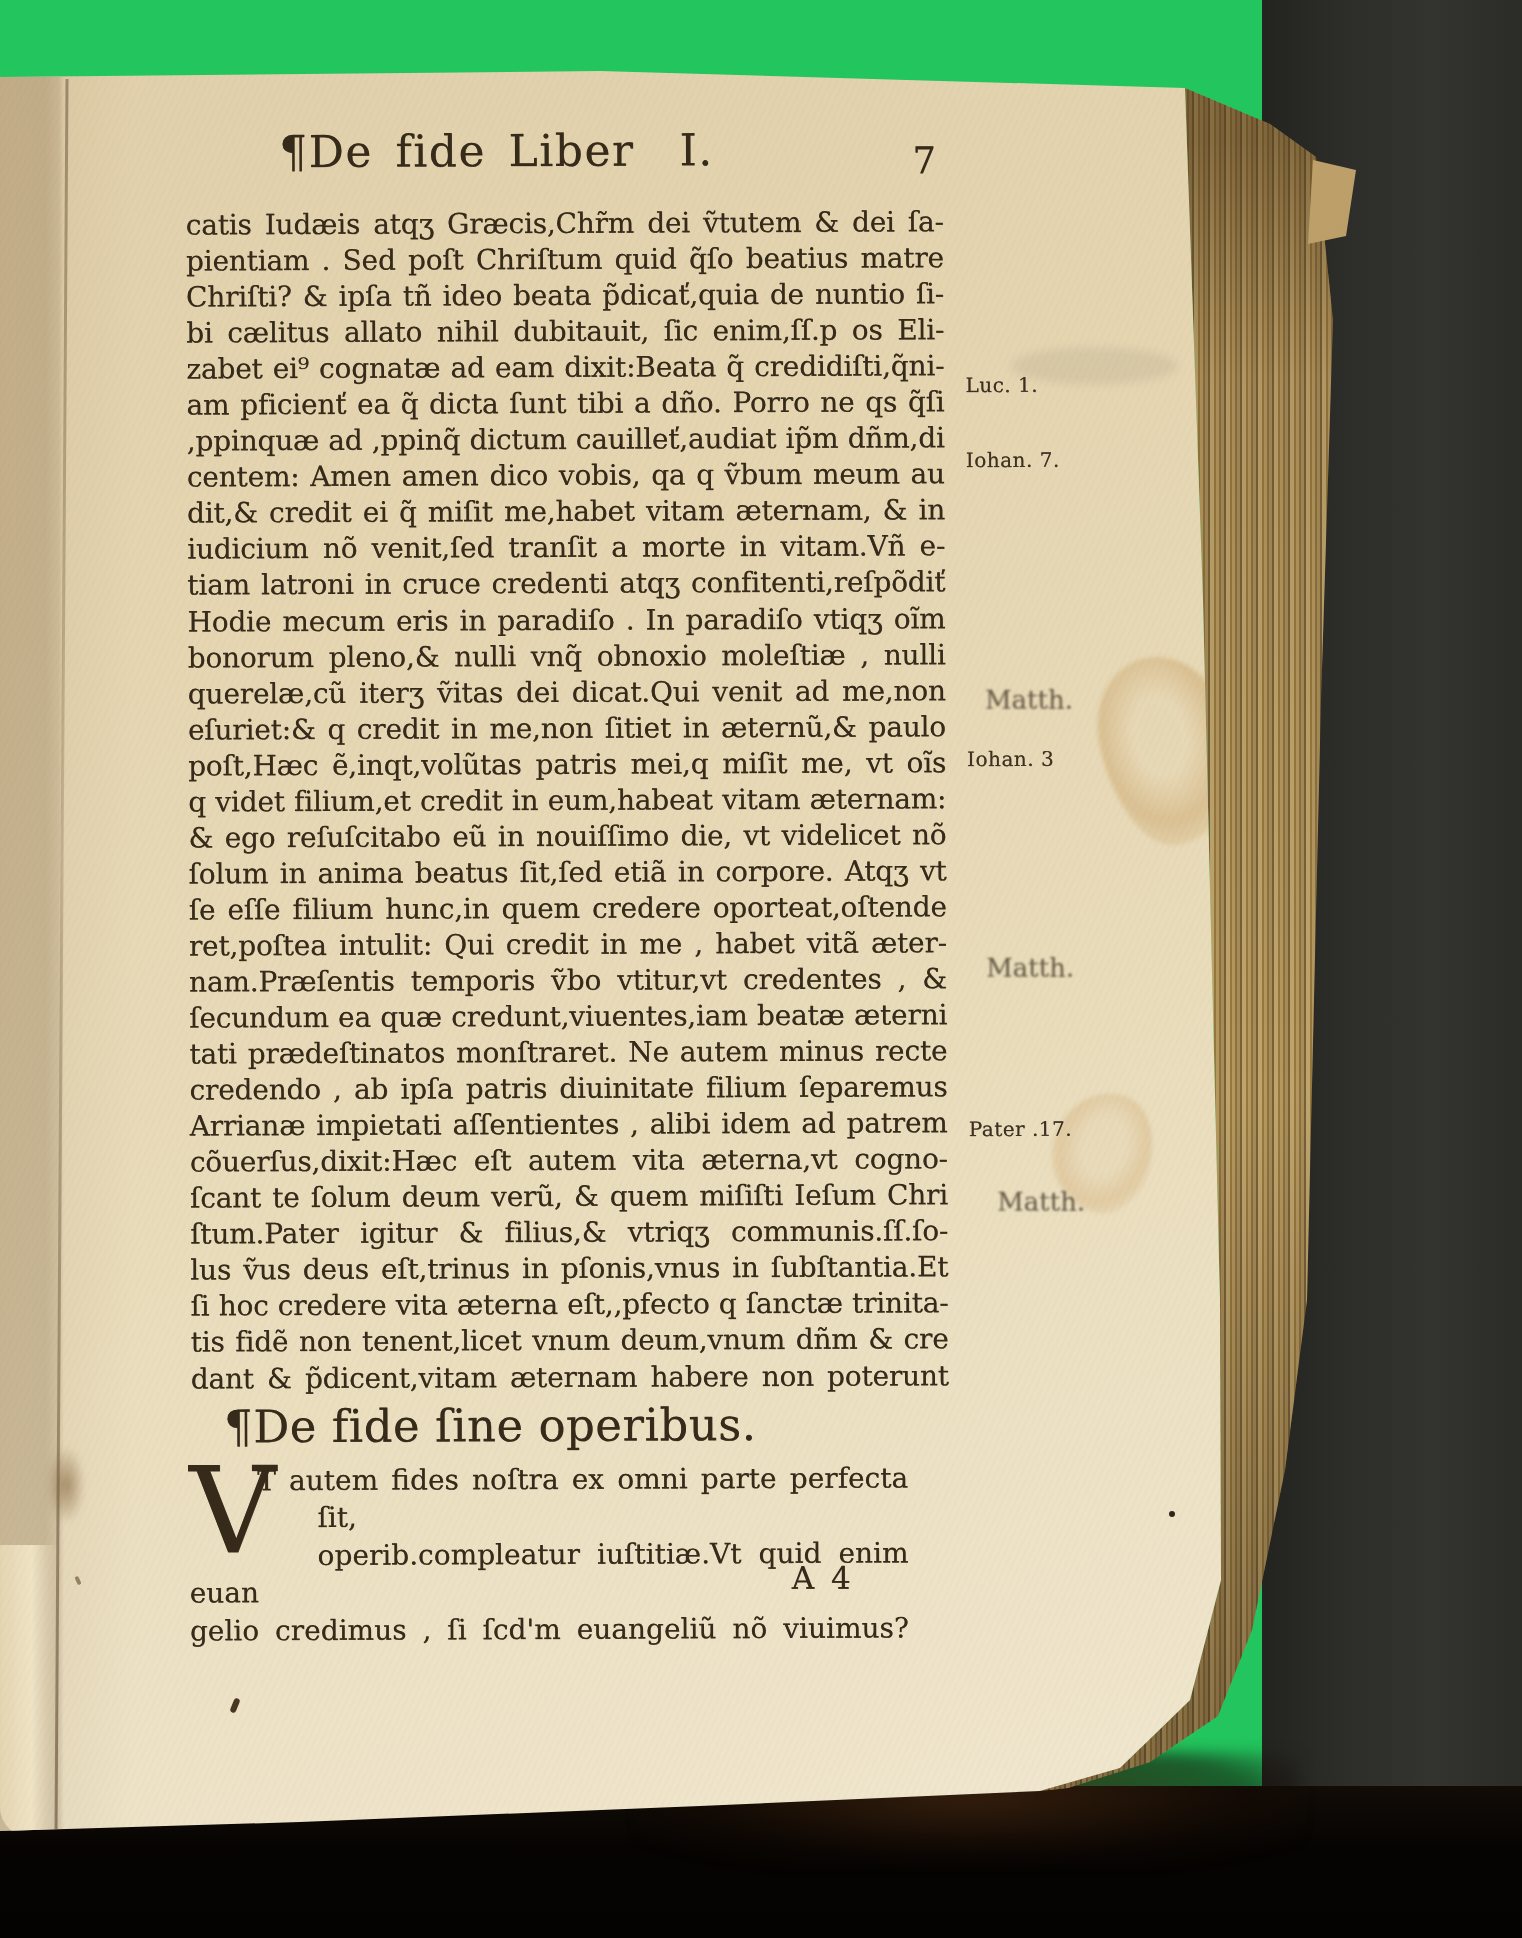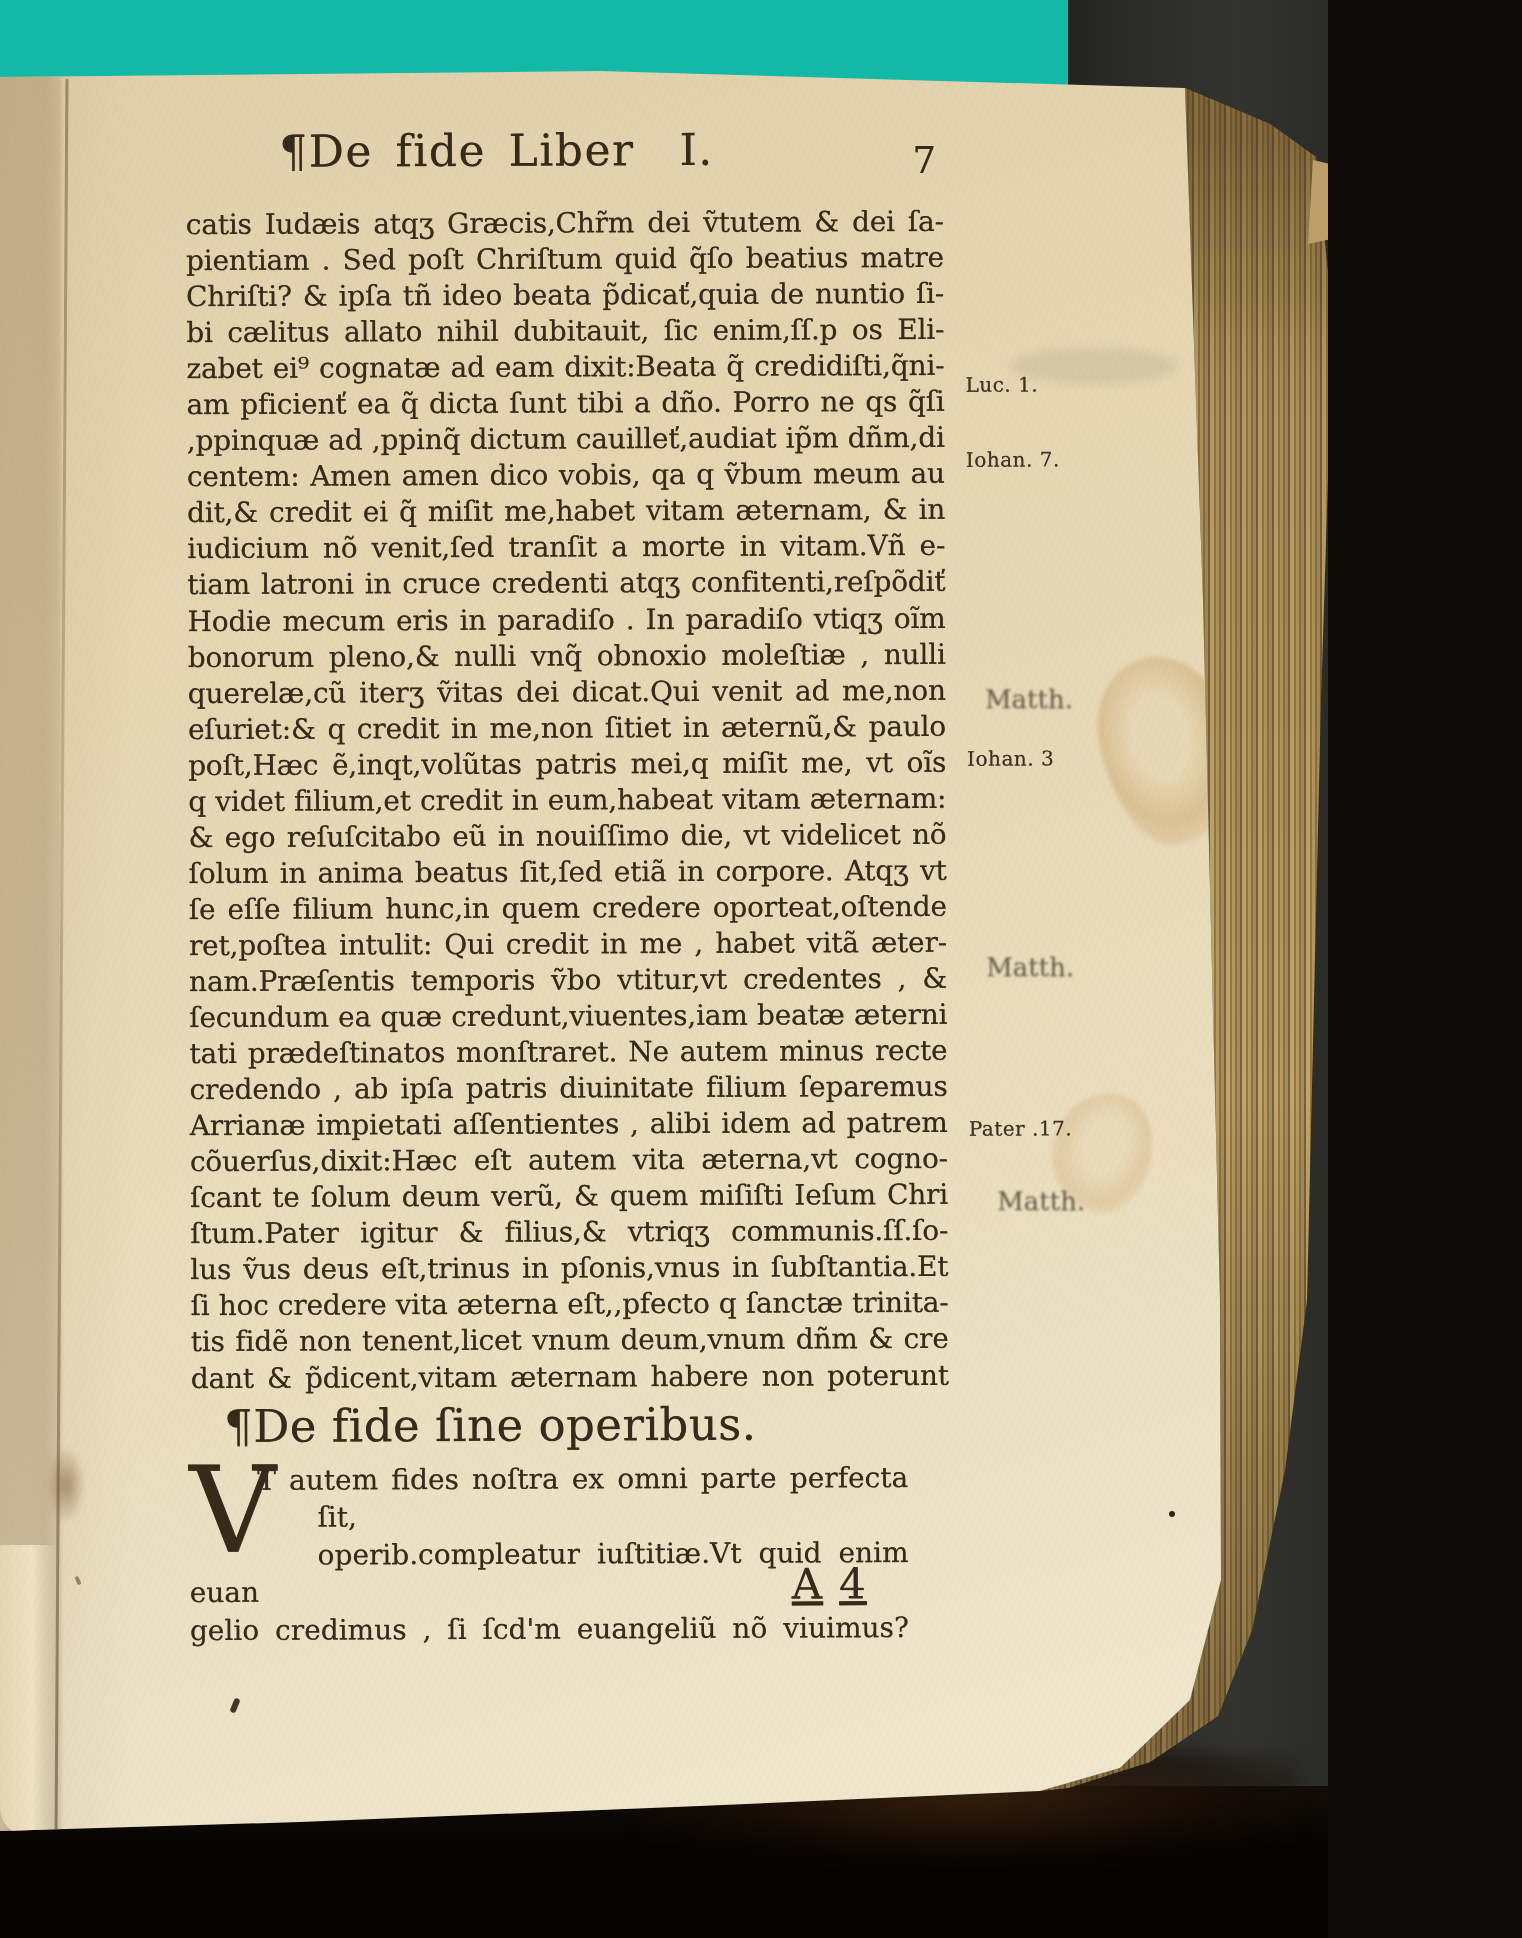--- a/index.html
+++ b/index.html
@@ -1,18 +1,18 @@
 <!DOCTYPE html>
 <html><head>
 <meta charset="utf-8">
 <style>
   html,body{margin:0;padding:0;background:#0c0b09;}
   *{box-sizing:border-box;}
-  .scene{position:relative;width:1328px;height:1938px;overflow:hidden;
-         background:#14b8a6;font-family:"DejaVu Serif","Liberation Serif",serif;}
+  .scene{position:relative;width:1522px;height:1938px;overflow:hidden;
+         background:#22c55e;font-family:"DejaVu Serif","Liberation Serif",serif;}
   
   .bg-right{position:absolute;top:0;right:0;width:260px;height:1938px;
     background:linear-gradient(90deg,#232420 0%,#2c2c28 30%,#333430 65%,#2b2b27 100%);}
   .bg-bottom{position:absolute;left:0;top:1786px;width:1522px;height:152px;
     background:linear-gradient(180deg,#120c07 0%,#060402 40%,#040302 100%);}
   .btm-shadow{position:absolute;left:640px;top:1752px;width:660px;height:110px;
     background:radial-gradient(ellipse at 50% 40%,rgba(58,34,14,.85),rgba(20,10,4,.55) 60%,rgba(0,0,0,0) 85%);
     filter:blur(7px);}
   
   .stack{position:absolute;inset:0;
@@ -68,21 +68,21 @@
   .mn0{top:374px}.mn1{top:449px}.mn2{top:748px}.mn3{top:1118px}
   .ghost{position:absolute;font-size:26px;color:rgba(78,72,56,.38);filter:blur(1.2px);
     transform:rotate(.4deg);}
   .g0{left:986px;top:686px}.g1{left:986px;top:954px}.g2{left:996px;top:1188px}
   .chap-head{position:absolute;left:222px;top:1398px;width:668px;display:flex;
     justify-content:space-between;align-items:baseline;font-size:45px;letter-spacing:.5px;}
   .chap-para{position:absolute;left:187px;top:1460px;width:719px;}
   .dropcap{float:left;width:128px;height:112px;font-size:120px;line-height:98px;}
   .cp{font-size:28px;line-height:37.4px;text-align:justify;text-align-last:justify;}
   .cp-0{text-indent:-60px;}
-  .sig{position:absolute;left:789px;top:1560px;font-size:42px;letter-spacing:1px;text-decoration:underline;}
+  .sig{position:absolute;left:789px;top:1560px;font-size:31px;letter-spacing:1px;}
   .sig .n{margin-left:16px;}
 </style>
 </head>
 <body>
 
 <div class="scene">
   <div class="bg-right"></div>
   <div class="bg-bottom"></div>
   <div class="btm-shadow"></div>
 

